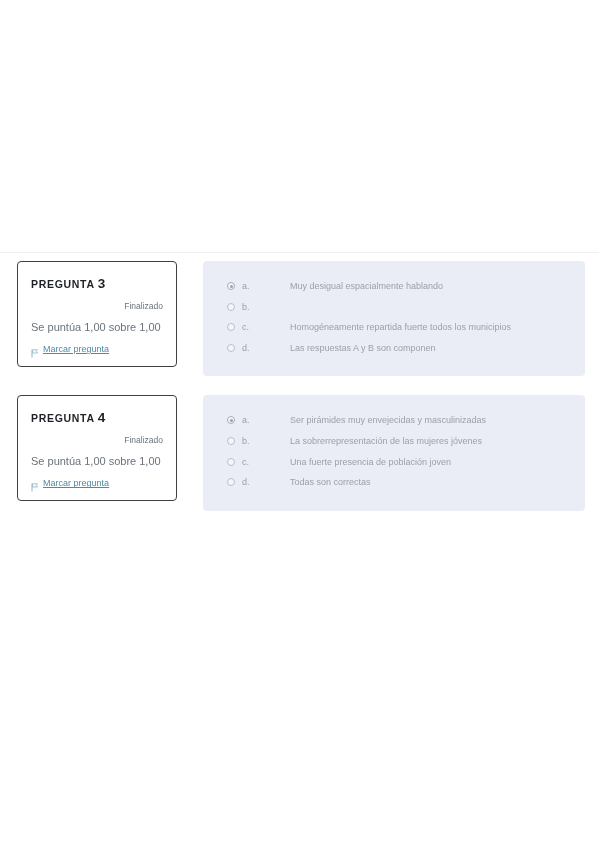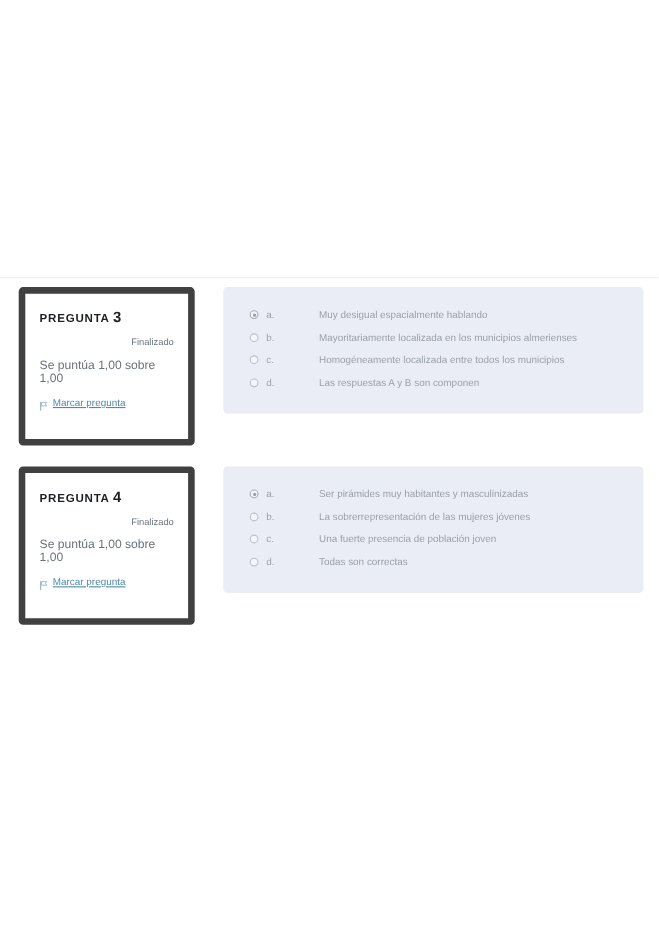--- a/index.html
+++ b/index.html
@@ -31,23 +31,23 @@
     display: flex;
     align-items: flex-start;
     margin-bottom: 19px;
   }
 
   
   .info-card {
     width: 160px;
     margin-left: 17px;
     background: #ffffff;
-    border: 6px solid #404040;
+    border: 1px solid #404040;
     border-radius: 4px;
-    padding: 14px 13px 28px 13px;
+    padding: 14px 13px 12px 13px;
     box-sizing: border-box;
   }
 
   .q-number {
     font-size: 11px;
     font-weight: bold;
     color: #1d2125;
     letter-spacing: 0.4px;
     margin-bottom: 10px;
     white-space: nowrap;
@@ -193,27 +193,26 @@
 
         <div class="answer-row">
           <span class="radio selected"></span>
           <span class="answer-letter">a.</span>
           <span class="answer-text">Muy desigual espacialmente hablando</span>
         </div>
 
         <div class="answer-row">
           <span class="radio"></span>
           <span class="answer-letter">b.</span>
-          <span class="answer-text">Mayoritariamente localizada en los municipios almerienses</span>
         </div>
 
         <div class="answer-row">
           <span class="radio"></span>
           <span class="answer-letter">c.</span>
-          <span class="answer-text">Homogéneamente localizada entre todos los municipios</span>
+          <span class="answer-text">Homogéneamente repartida fuerte todos los municipios</span>
         </div>
 
         <div class="answer-row">
           <span class="radio"></span>
           <span class="answer-letter">d.</span>
           <span class="answer-text">Las respuestas A y B son componen</span>
         </div>
 
       </div>
     </div>
@@ -236,21 +235,21 @@
         <span class="flag-link">Marcar pregunta</span>
       </div>
     </div>
 
     <div class="q-panel">
       <div class="answers">
 
         <div class="answer-row">
           <span class="radio selected"></span>
           <span class="answer-letter">a.</span>
-          <span class="answer-text">Ser pirámides muy habitantes y masculinizadas</span>
+          <span class="answer-text">Ser pirámides muy envejecidas y masculinizadas</span>
         </div>
 
         <div class="answer-row">
           <span class="radio"></span>
           <span class="answer-letter">b.</span>
           <span class="answer-text">La sobrerrepresentación de las mujeres jóvenes</span>
         </div>
 
         <div class="answer-row">
           <span class="radio"></span>

